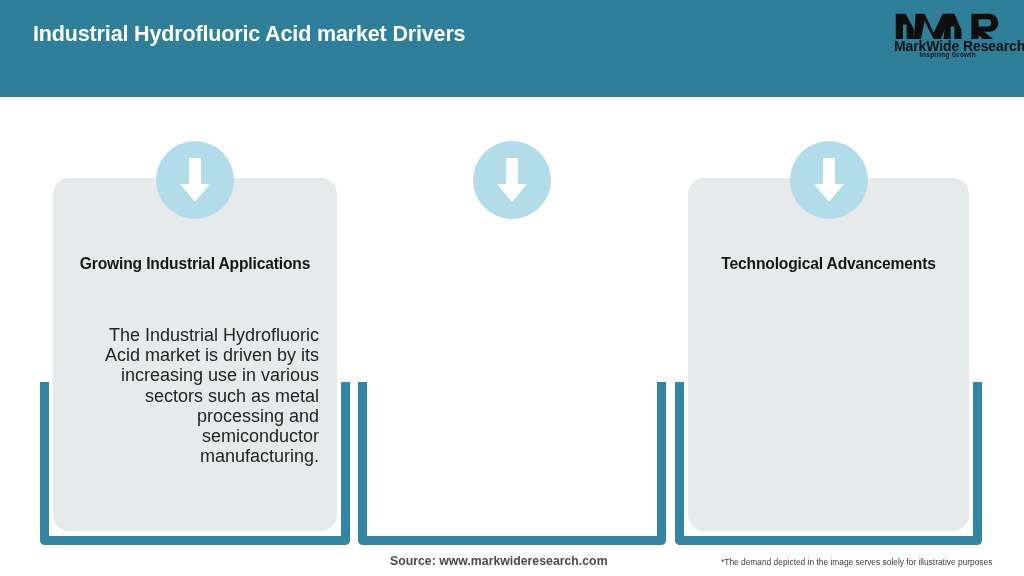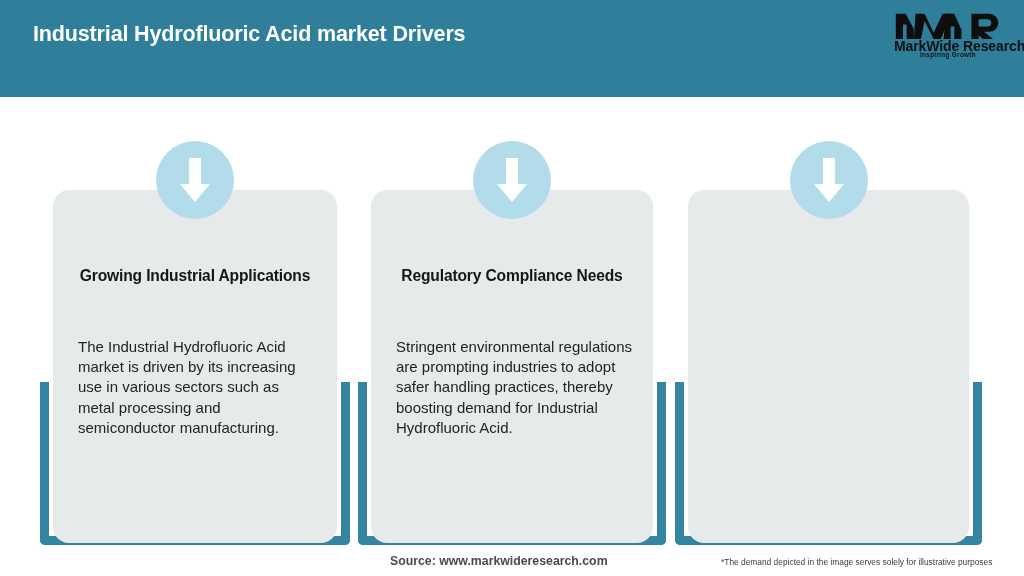--- a/index.html
+++ b/index.html
@@ -95,21 +95,21 @@
     border-left: 9px solid #3385A1;
     border-right: 9px solid #3385A1;
     border-bottom: 9px solid #3385A1;
     border-top: 0;
     border-radius: 0 0 5px 5px;
   }
 
   
   .card {
     position: absolute;
-    top: 93px;
+    top: 81px;
     left: 13px;
     right: 13px;
     height: 353px;
     background: #E7EAEB;
     border-radius: 16px;
   }
 
   
   .icon-circle {
     position: absolute;
@@ -143,24 +143,24 @@
     font-weight: bold;
     color: #161616;
     line-height: 22px;
     letter-spacing: -0.15px;
   }
   .card-body {
     position: absolute;
     left: 25px;
     right: 18px;
     top: 147px;
-    font-size: 15px;
+    font-size: 18px;
     color: #232323;
     line-height: 20.2px;
-    text-align: left;
+    text-align: right;
   }
 
   
   .footer-source {
     position: absolute;
     left: 390px;
     top: 554px;
     font-size: 12.3px;
     font-weight: bold;
     color: #4A4A4A;
@@ -206,34 +206,31 @@
     </div>
     <div class="icon-circle">
       <svg viewBox="0 0 36 48">
         <polygon points="12,2 24,2 24,28 33,28 18,46 3,28 12,28" fill="#FFFFFF"></polygon>
       </svg>
     </div>
   </div>
 
   <div class="card-group g1">
     <div class="bracket"></div>
-    <div class="card">
-      <div class="card-title">Regulatory Compliance Needs</div>
-      <div class="card-body">Stringent environmental regulations are prompting industries to adopt safer handling practices, thereby boosting demand for Industrial Hydrofluoric Acid.</div>
-    </div>
     <div class="icon-circle">
       <svg viewBox="0 0 36 48">
         <polygon points="12,2 24,2 24,28 33,28 18,46 3,28 12,28" fill="#FFFFFF"></polygon>
       </svg>
     </div>
   </div>
 
   <div class="card-group g2">
     <div class="bracket"></div>
     <div class="card">
+      <div class="card-title">Technological Advancements</div>
     </div>
     <div class="icon-circle">
       <svg viewBox="0 0 36 48">
         <polygon points="12,2 24,2 24,28 33,28 18,46 3,28 12,28" fill="#FFFFFF"></polygon>
       </svg>
     </div>
   </div>
 
 </div>
 

